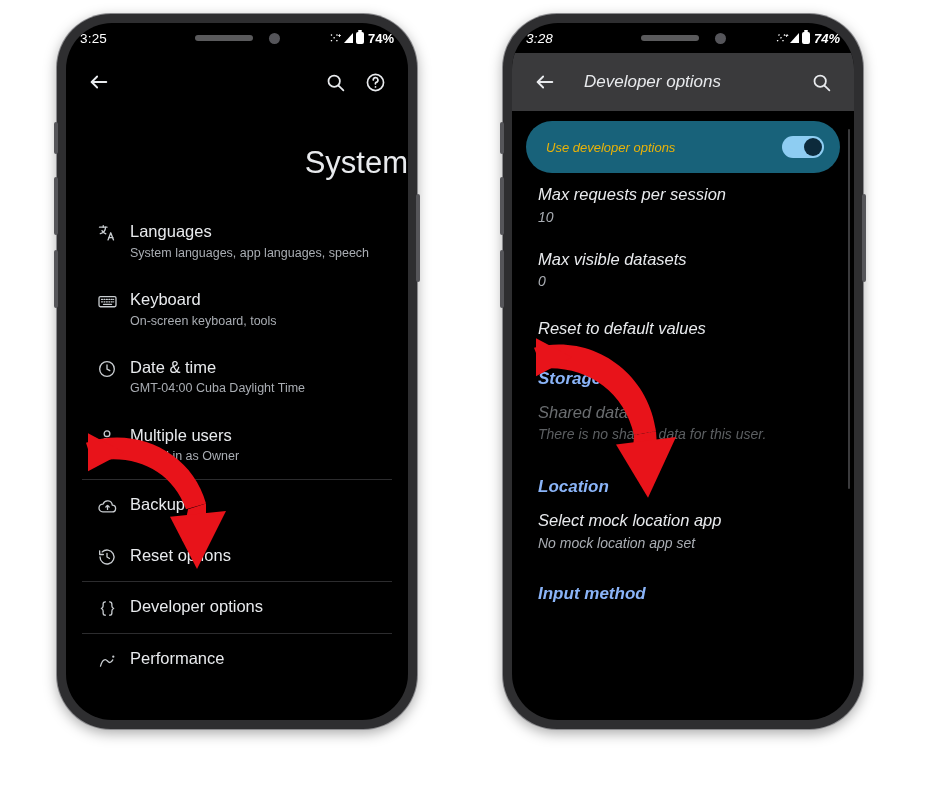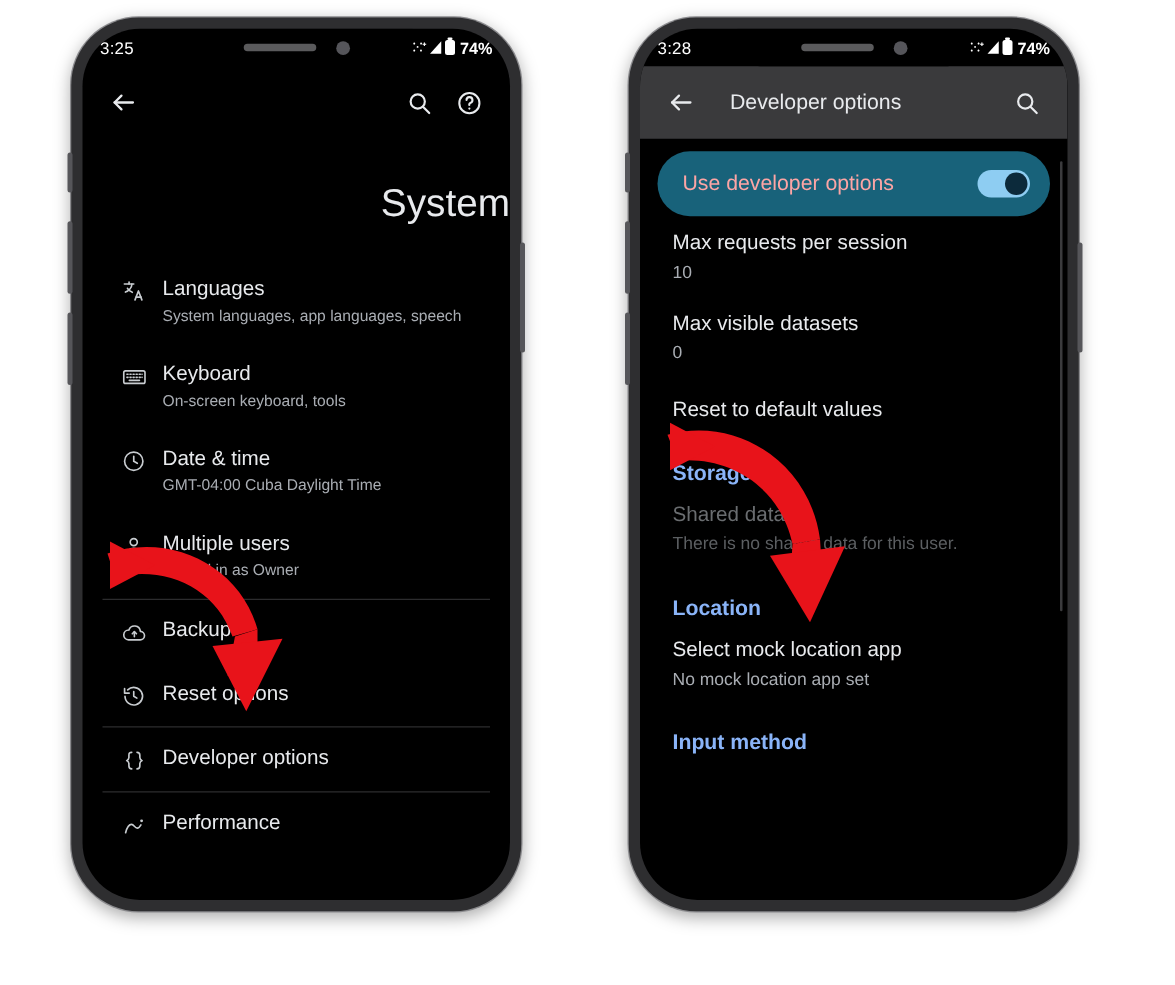--- a/index.html
+++ b/index.html
@@ -14,21 +14,21 @@
   
   .phone {
     position: absolute;
     width: 360px; height: 715px;
     border-radius: 54px;
     background: #2e2e30;
     box-shadow: 0 0 0 1px #8a8a8d, 0 4px 14px rgba(0,0,0,.35);
     padding: 9px;
   }
   .phone.left  { left: 57px;  top: 14px; }
-  .phone.right { left: 503px; top: 14px; }
+  .phone.right { left: 503px; top: 14px; font-style: italic; }
 
   .screen {
     position: relative;
     width: 100%; height: 100%;
     border-radius: 46px;
     background: #000;
     overflow: hidden;
   }
 
   
@@ -113,21 +113,21 @@
   
   .banner {
     margin: 10px 14px 0 14px;
     background: #18627a;
     border-radius: 28px;
     height: 52px;
     display:flex; align-items:center; justify-content: space-between;
     padding: 0 16px 0 20px;
     position: relative; z-index: 8;
   }
-  .banner-label { font-size: 17px; color:#fca5a5; }
+  .banner-label { font-size: 13px; color:#eab308; }
 
   .switch { width: 42px; height: 22px; border-radius: 11px; position: relative; flex:0 0 auto; }
   .switch .knob { position:absolute; top:2px; width:18px; height:18px; border-radius:50%; }
   .switch.on  { background:#8ecdf2; }
   .switch.on .knob { right: 2px; background:#0c2a3b; }
   .switch.off { background:#3c4043; border:1px solid #5f6368; }
   .switch.off .knob { left: 2px; background:#9aa0a6; }
 
   .pref { padding: 11px 22px 11px 26px; }
   .pref .pt { font-size: 16.5px; color:#e8eaed; line-height:1.25; }

